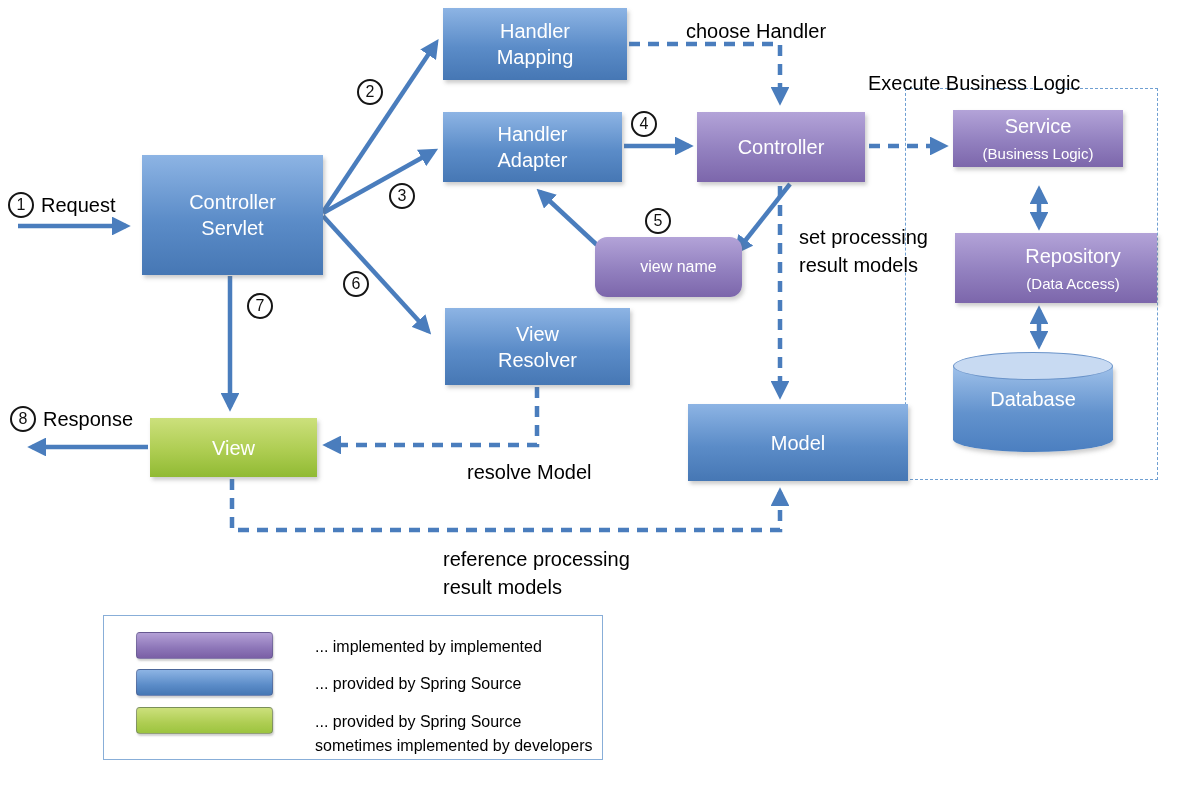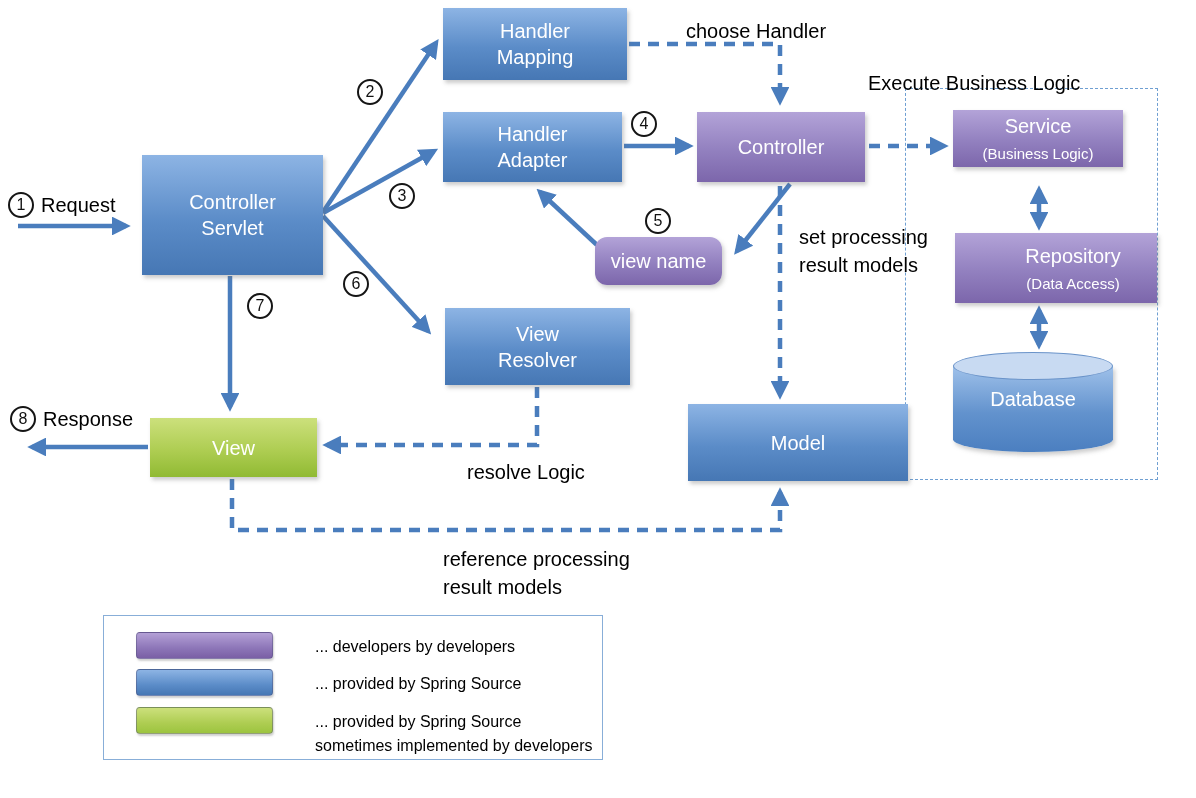--- a/index.html
+++ b/index.html
@@ -18,21 +18,21 @@
   .blue  {background:linear-gradient(180deg,#8db4e4 0%,#5b8cc8 55%,#4677b4 100%);}
   .purple{background:linear-gradient(180deg,#b3a3d8 0%,#9280bf 55%,#7c66ab 100%);}
   .green {background:linear-gradient(180deg,#cce07c 0%,#aecd52 55%,#90ba33 100%);}
   .rounded{border-radius:12px;}
   .subtitle{font-size:15px;line-height:20px;margin-top:5px;}
 
   #dispatcher-servlet{left:142px;top:155px;width:181px;height:120px;}
   #handler-mapping  {left:443px;top:8px;  width:184px;height:72px;}
   #handler-adapter  {left:443px;top:112px;width:179px;height:70px;}
   #controller       {left:697px;top:112px;width:168px;height:70px;}
-  #view-name        {left:595px;top:237px;width:127px;height:48px;font-size:20px;}
+  #view-name        {left:595px;top:237px;width:127px;height:60px;font-size:16px;padding-left:20px;}
   #view-resolver    {left:445px;top:308px;width:185px;height:77px;}
   #model            {left:688px;top:404px;width:220px;height:77px;}
   #view             {left:150px;top:418px;width:167px;height:59px;}
   #service          {left:953px;top:110px;width:170px;height:57px;}
   #repository       {left:955px;top:233px;width:168px;height:70px;padding-left:34px;}
 
   
   #database{position:absolute;left:953px;top:352px;width:160px;height:100px;}
   #database .cyl-body{
     position:absolute;left:0;right:0;top:14px;bottom:0;
@@ -159,21 +159,21 @@
   <div id="database">
     <div class="cyl-body"></div>
     <div class="cyl-top"></div>
     <div class="cyl-label">Database</div>
   </div>
 
   <div class="label" id="lbl-choose-handler">choose Handler</div>
   <div class="label" id="lbl-execute-bl">Execute Business Logic</div>
   <div class="label" id="lbl-set-models">set processing
 result models</div>
-  <div class="label" id="lbl-resolve-view">resolve Logic</div>
+  <div class="label" id="lbl-resolve-view">resolve Model</div>
   <div class="label" id="lbl-reference">reference processing
 result models</div>
 
   <div class="io-label" id="lbl-request">
     <span class="badge">1</span>
     <span>Request</span>
   </div>
   <div class="io-label" id="lbl-response">
     <span class="badge">8</span>
     <span>Response</span>
@@ -182,21 +182,21 @@
   <span class="badge abs" id="badge-2">2</span>
   <span class="badge abs" id="badge-3">3</span>
   <span class="badge abs" id="badge-4">4</span>
   <span class="badge abs" id="badge-5">5</span>
   <span class="badge abs" id="badge-6">6</span>
   <span class="badge abs" id="badge-7">7</span>
 
   <div id="legend">
     <div class="legend-row" id="legend-row-0">
       <span class="legend-swatch purple"></span>
-      <span class="legend-text">... developers by developers</span>
+      <span class="legend-text">... implemented by implemented</span>
     </div>
     <div class="legend-row" id="legend-row-1">
       <span class="legend-swatch blue"></span>
       <span class="legend-text">... provided by Spring Source</span>
     </div>
     <div class="legend-row" id="legend-row-2">
       <span class="legend-swatch green"></span>
       <span class="legend-text">... provided by Spring Source
 sometimes implemented by developers</span>
     </div>

